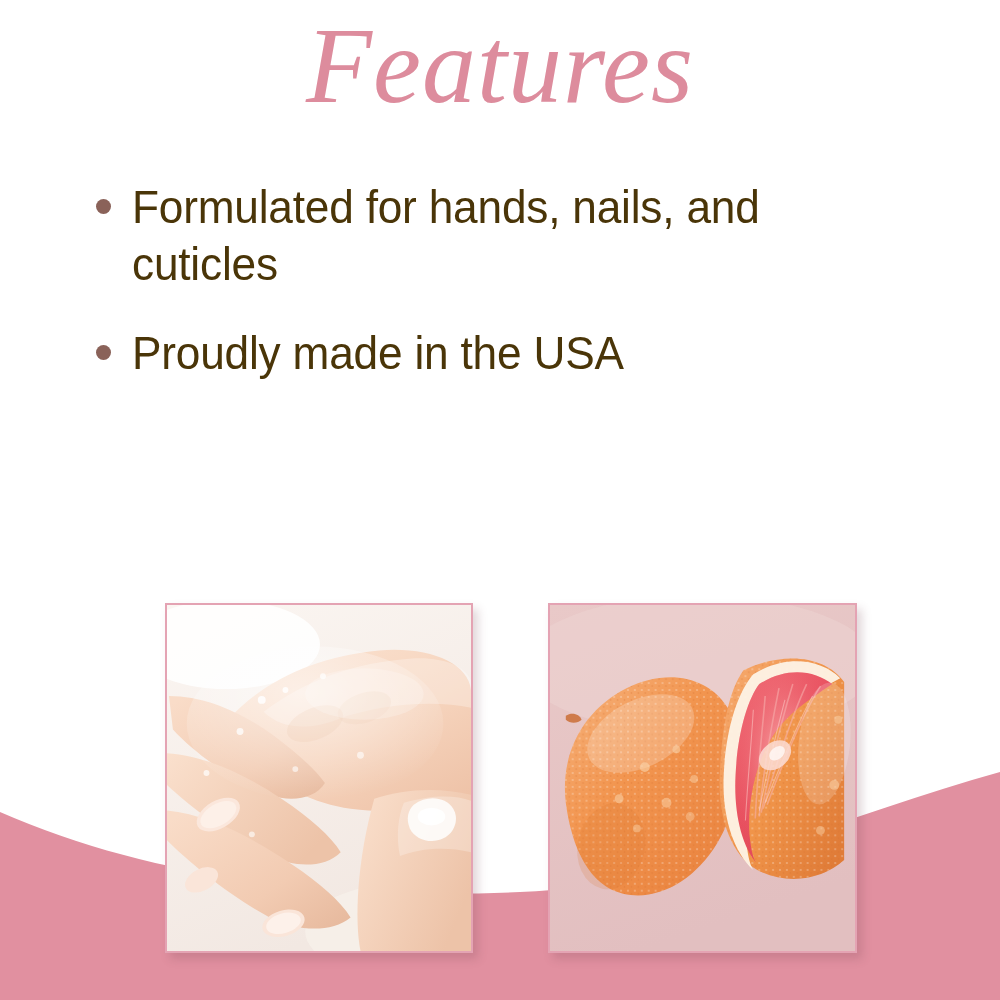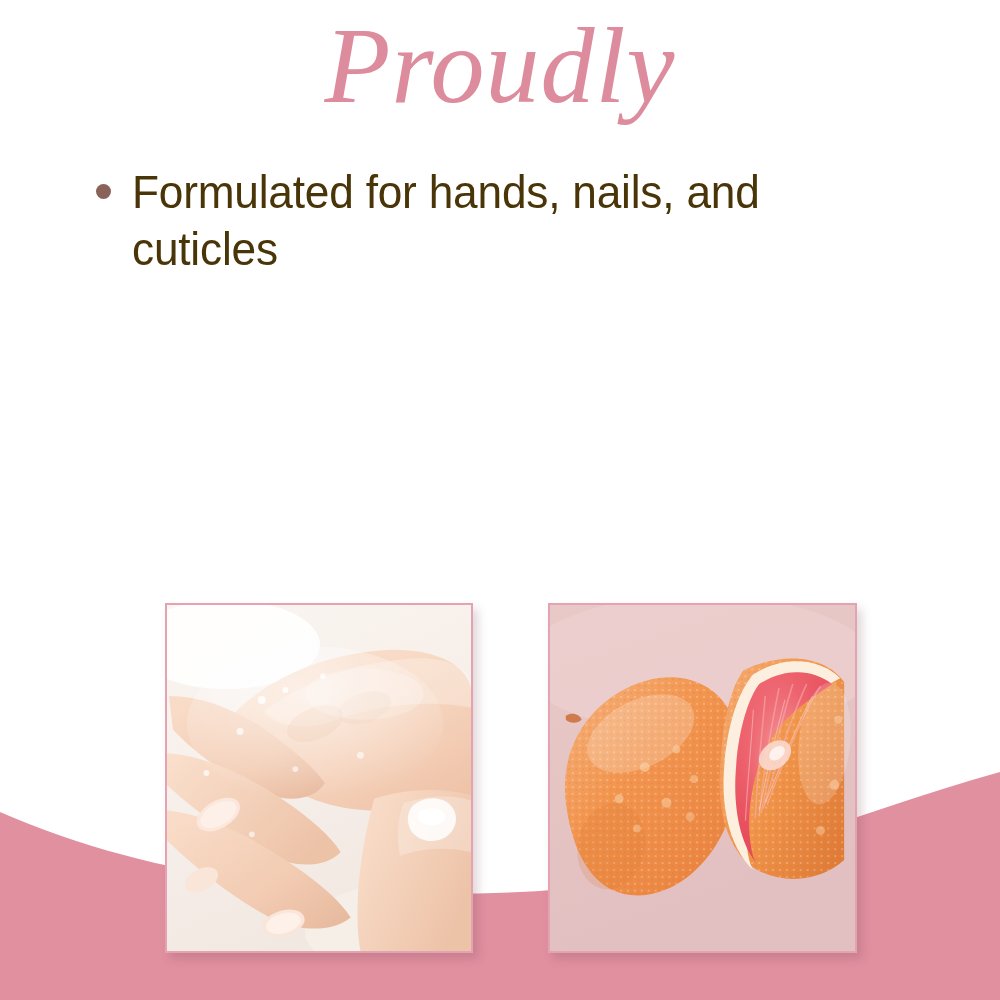--- a/index.html
+++ b/index.html
@@ -49,20 +49,21 @@
     position: absolute;
     left: 88px;
     top: 163px;
     width: 790px;
     z-index: 4;
   }
   .feature-item {
     position: relative;
     padding-left: 44px;
     margin-bottom: 32px;
+    margin-top: 15px;
   }
   .feature-item:last-child { margin-bottom: 0; }
 
   .bullet-dot {
     position: absolute;
     left: 8px;
     top: 21px;
     width: 15px;
     height: 15px;
     border-radius: 50%;
@@ -111,30 +112,34 @@
 <body>
 
 <div id="canvas">
 
   <div class="wave-layer">
     <svg class="photo-svg" viewBox="0 0 1000 300" preserveAspectRatio="none">
       <path d="M0,112 C150,178 330,200 520,192 C700,185 860,110 1000,72 L1000,300 L0,300 Z" fill="#e190a0"></path>
     </svg>
   </div>
 
-  <div class="title">Proudly</div>
+  <div class="title">Features</div>
 
   <div class="features-list">
 
     <div class="feature-item">
       <span class="bullet-dot"></span>
       <span class="feature-text">Formulated for hands, nails, and cuticles</span>
     </div>
 
 
+    <div class="feature-item">
+      <span class="bullet-dot"></span>
+      <span class="feature-text">Proudly made in the USA</span>
+    </div>
 
   </div>
 
   <div class="photo" id="photo-hands">
     <svg class="photo-svg" viewBox="0 0 308 350" preserveAspectRatio="none">
       <defs>
         <linearGradient id="towelg" x1="0" y1="0" x2="0.4" y2="1">
           <stop offset="0%" stop-color="#fbf6f2"></stop>
           <stop offset="100%" stop-color="#f2e8e2"></stop>
         </linearGradient>

